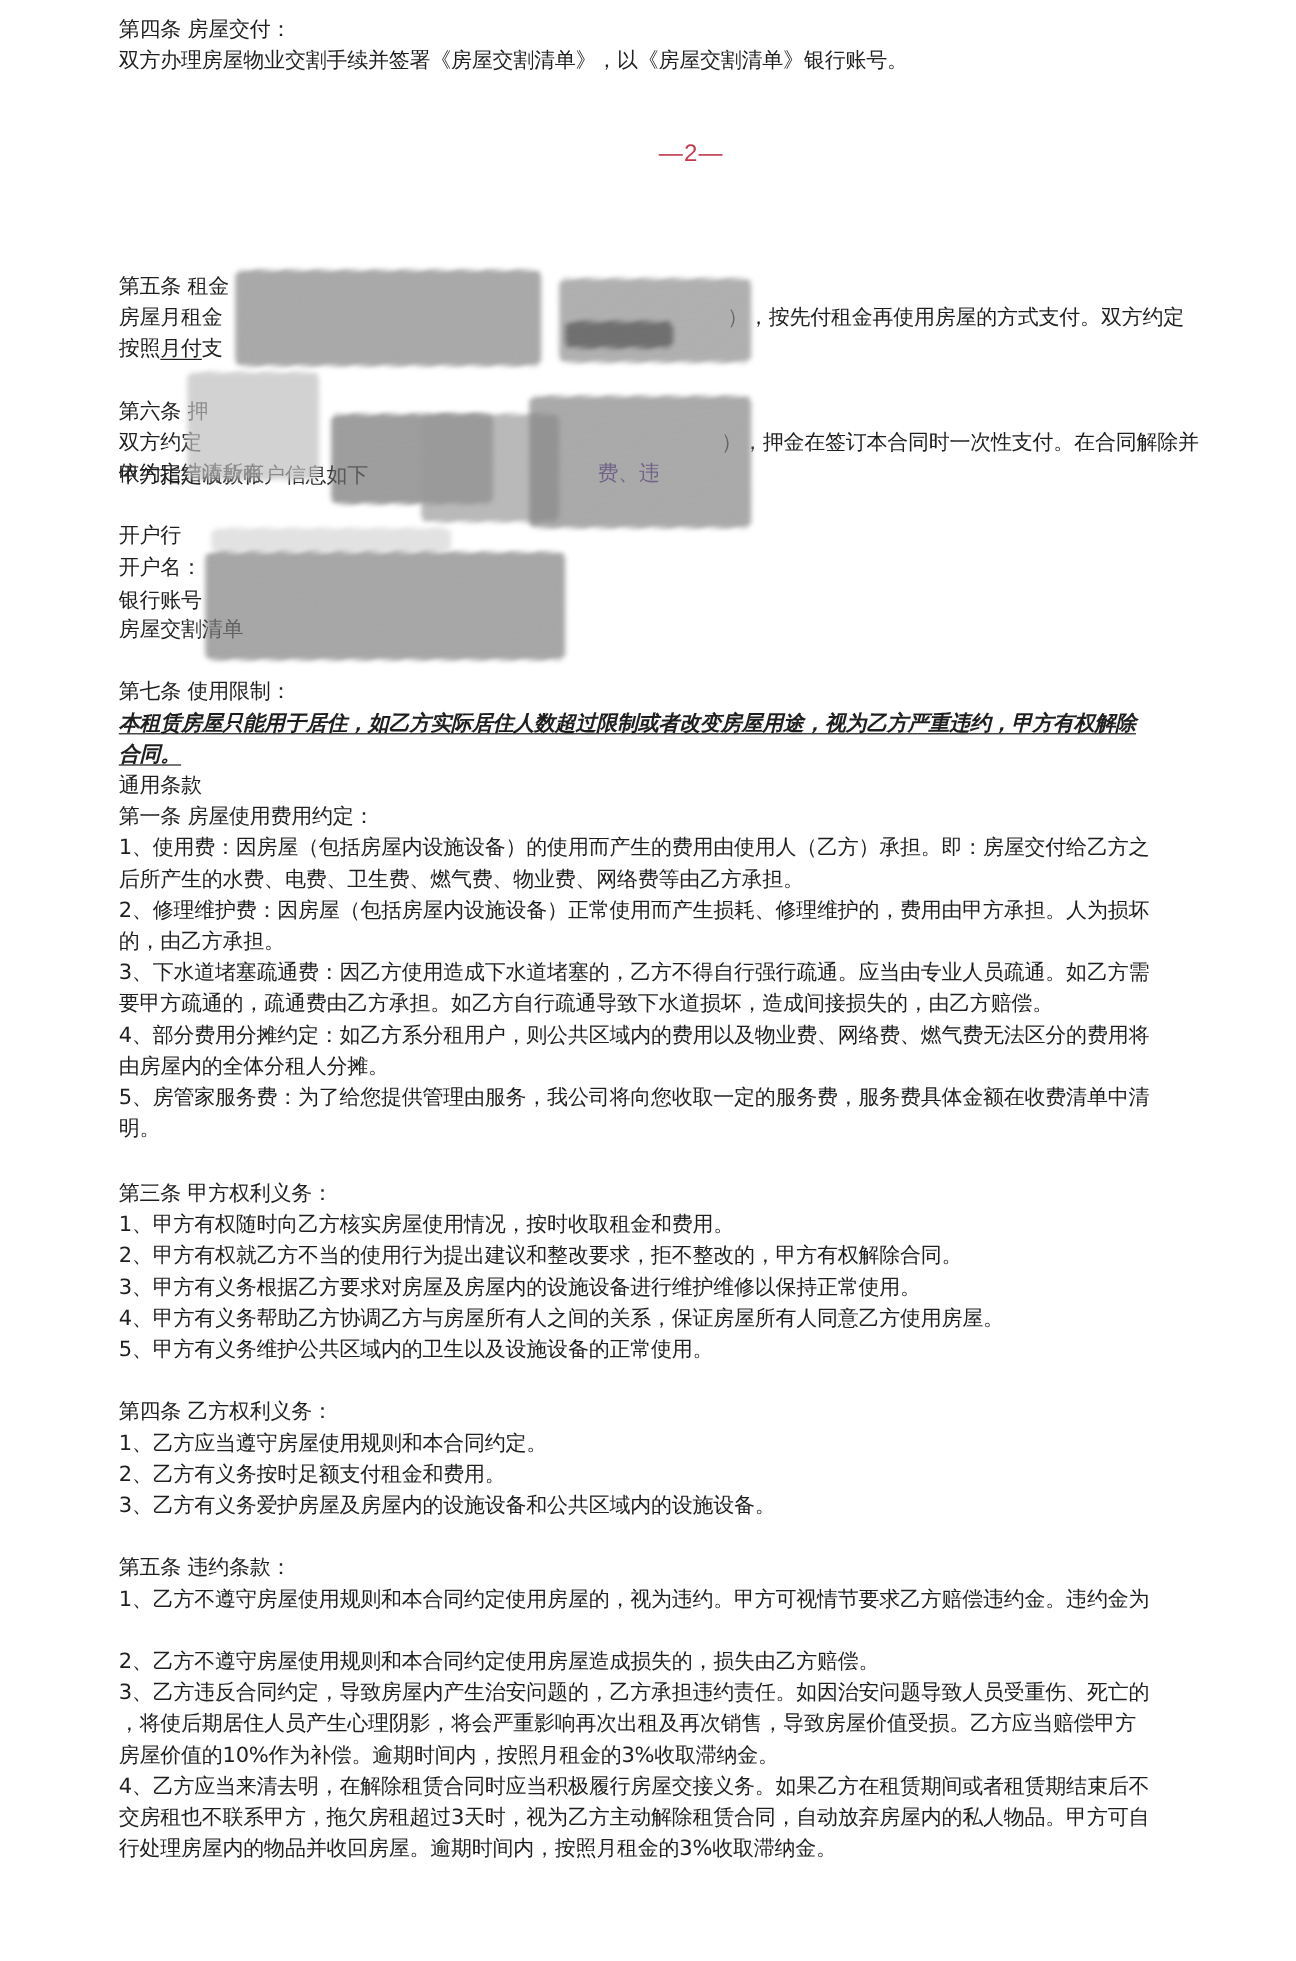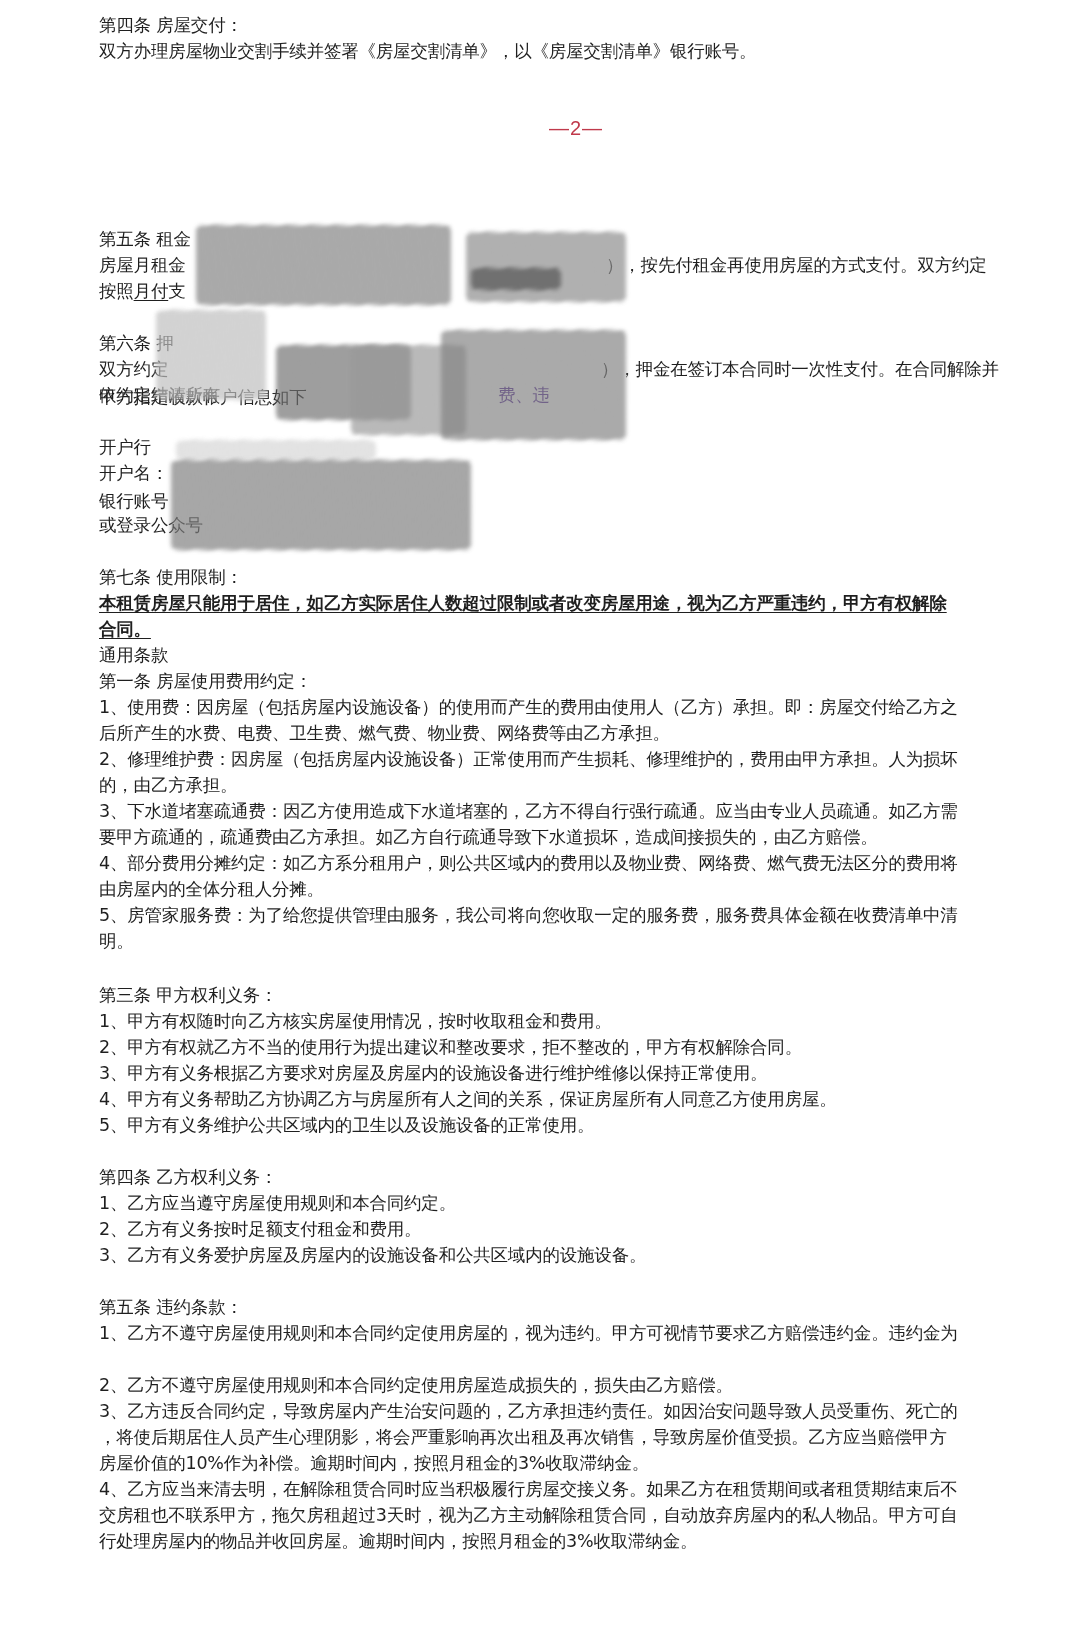--- a/index.html
+++ b/index.html
@@ -7,21 +7,21 @@
     width:1080px; height:1634px; background:#ffffff; position:relative; overflow:hidden;
     font-family:"DejaVu Sans", "Liberation Sans", sans-serif;
     color:#1e1e1e;
   }
   .page { position:absolute; left:0; top:0; width:964px; height:1634px;margin-left:36px; }
   .line {
     position:absolute; left:63px; white-space:nowrap;
     font-size:17.5px; line-height:26px; letter-spacing:-0.2px;
     font-family:"DejaVu Sans", sans-serif; color:#1f1f1f;
   }
-  .bold { font-weight:bold; text-decoration:underline; text-underline-offset:3px; }
+  .bold { font-weight:bold; text-decoration:underline; text-underline-offset:3px;font-style:italic; }
   .ul { text-decoration:underline; text-underline-offset:3px; }
   .pagenum {
     position:absolute; left:0; width:1080px; top:117px; text-align:center;
     font-size:20px; color:#c0394b; font-family:"Liberation Sans", sans-serif;
     letter-spacing:1px;
   }
   .redact {
     position:absolute; border-radius:6px;
     filter:blur(2px);
     opacity:0.85;
@@ -50,21 +50,21 @@
 
   <div class="line" style="top:330px">第六条 押</div>
   <div class="line" style="top:356px">双方约定</div>
   <div class="line" style="top:356px; left:565px">），押金在签订本合同时一次性支付。在合同解除并</div>
   <div class="line" style="top:382px">依约定结清所有</div>
   <div class="line" style="top:382px; left:462px; color:#4c1d95">费、违</div>
   <div class="line" style="top:384px">甲方指定收款帐户信息如下</div>
   <div class="line" style="top:434px">开户行</div>
   <div class="line" style="top:460px">开户名：</div>
   <div class="line" style="top:488px">银行账号</div>
-  <div class="line" style="top:512px">或登录公众号</div>
+  <div class="line" style="top:512px">房屋交割清单</div>
 
   <div id="redactions">
       <div class="redact" style="left: 160px; top: 225px; width: 255px; height: 80px; background: repeating-linear-gradient(-12deg, rgb(111, 111, 111) 0px, rgb(111, 111, 111) 2px, rgba(255, 255, 255, 0.35) 3px, rgb(111, 111, 111) 5px);"></div>
       <div class="redact" style="left: 430px; top: 232px; width: 160px; height: 70px; background: repeating-linear-gradient(-12deg, rgb(122, 122, 122) 0px, rgb(122, 122, 122) 2px, rgba(255, 255, 255, 0.35) 3px, rgb(122, 122, 122) 5px);"></div>
       <div class="redact" style="left: 435px; top: 268px; width: 90px; height: 22px; background: repeating-linear-gradient(-12deg, rgb(58, 58, 58) 0px, rgb(58, 58, 58) 2px, rgba(255, 255, 255, 0.35) 3px, rgb(58, 58, 58) 5px);"></div>
       <div class="redact" style="left: 120px; top: 310px; width: 110px; height: 90px; background: repeating-linear-gradient(-12deg, rgb(181, 181, 181) 0px, rgb(181, 181, 181) 2px, rgba(255, 255, 255, 0.35) 3px, rgb(181, 181, 181) 5px);"></div>
       <div class="redact" style="left: 240px; top: 345px; width: 135px; height: 75px; background: repeating-linear-gradient(-12deg, rgb(92, 92, 92) 0px, rgb(92, 92, 92) 2px, rgba(255, 255, 255, 0.35) 3px, rgb(92, 92, 92) 5px);"></div>
       <div class="redact" style="left: 315px; top: 345px; width: 115px; height: 90px; background: repeating-linear-gradient(-12deg, rgb(138, 138, 138) 0px, rgb(138, 138, 138) 2px, rgba(255, 255, 255, 0.35) 3px, rgb(138, 138, 138) 5px);"></div>
       <div class="redact" style="left: 405px; top: 330px; width: 185px; height: 110px; background: repeating-linear-gradient(-12deg, rgb(112, 112, 112) 0px, rgb(112, 112, 112) 2px, rgba(255, 255, 255, 0.35) 3px, rgb(112, 112, 112) 5px);"></div>
       <div class="redact" style="left: 140px; top: 440px; width: 200px; height: 20px; background: repeating-linear-gradient(-12deg, rgb(207, 207, 207) 0px, rgb(207, 207, 207) 2px, rgba(255, 255, 255, 0.35) 3px, rgb(207, 207, 207) 5px);"></div>

